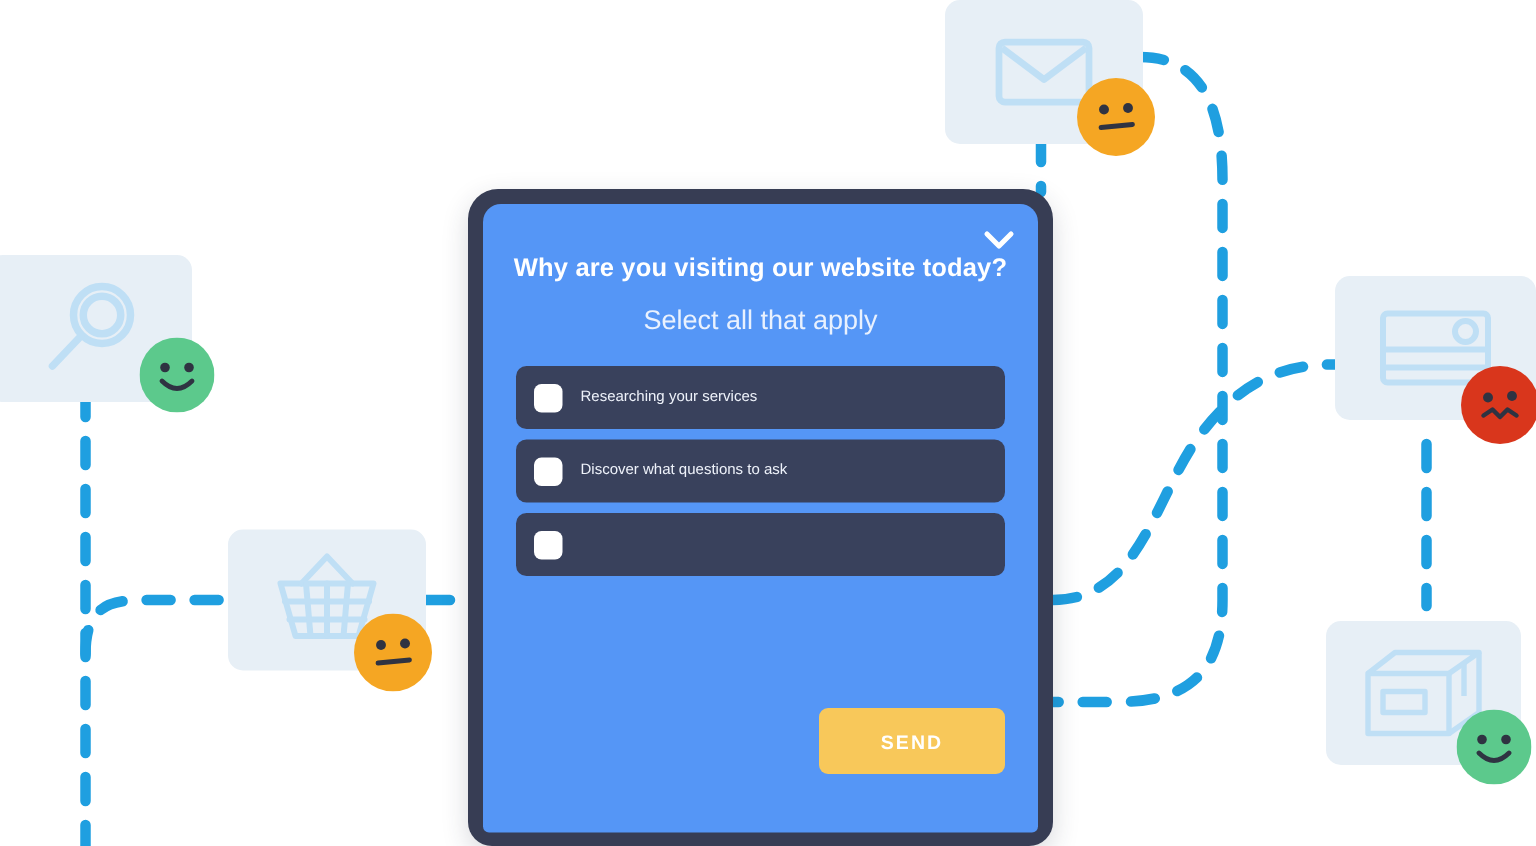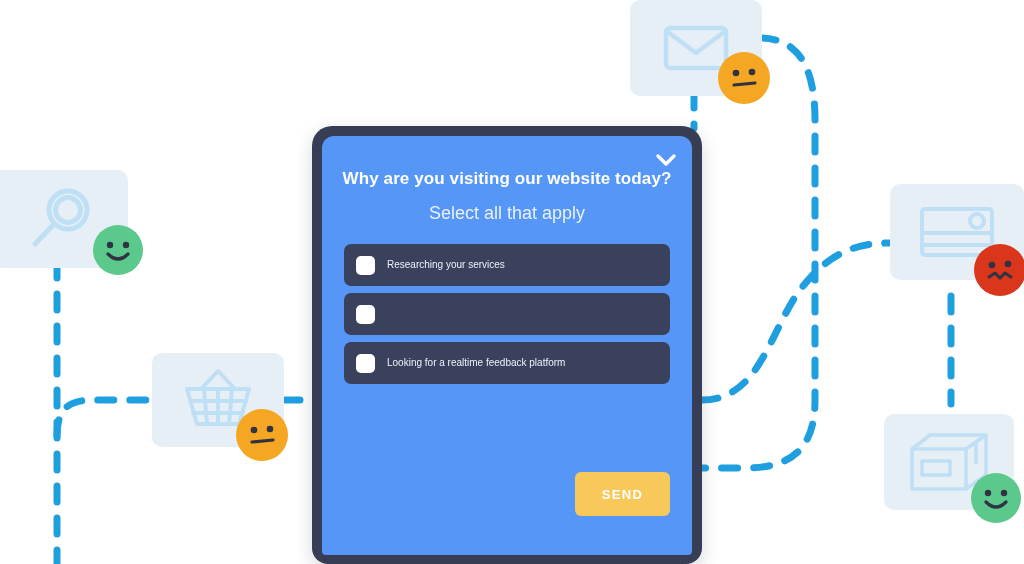--- a/index.html
+++ b/index.html
@@ -142,21 +142,21 @@
     top: 336px;
     display: flex;
     justify-content: flex-end;
   }
   .send-button {
     background: #f7c košt;
     background: #f8c85a;
     color: #ffffff;
     border: none;
     border-radius: 6px;
-    width: 95px;
+    width: 124px;
     height: 44px;
     font-size: 13px;
     font-weight: bold;
     letter-spacing: 1.4px;
     cursor: pointer;
     font-family: "Liberation Sans", sans-serif;
   }
 </style>
 </head>
 <body>
@@ -300,24 +300,24 @@
       <div class="survey-title">Why are you visiting our website today?</div>
       <div class="survey-subtitle">Select all that apply</div>
 
       <ul class="options">
         <li class="option-row">
           <span class="checkbox"></span>
           <span class="option-label">Researching your services</span>
         </li>
         <li class="option-row">
           <span class="checkbox"></span>
+          <span class="option-label">Discover what questions to ask</span>
         </li>
         <li class="option-row">
           <span class="checkbox"></span>
-          <span class="option-label">Looking for a realtime feedback platform</span>
         </li>
       </ul>
 
       <div class="send-row">
         <button class="send-button">SEND</button>
       </div>
 
     </div>
   </div>
 

